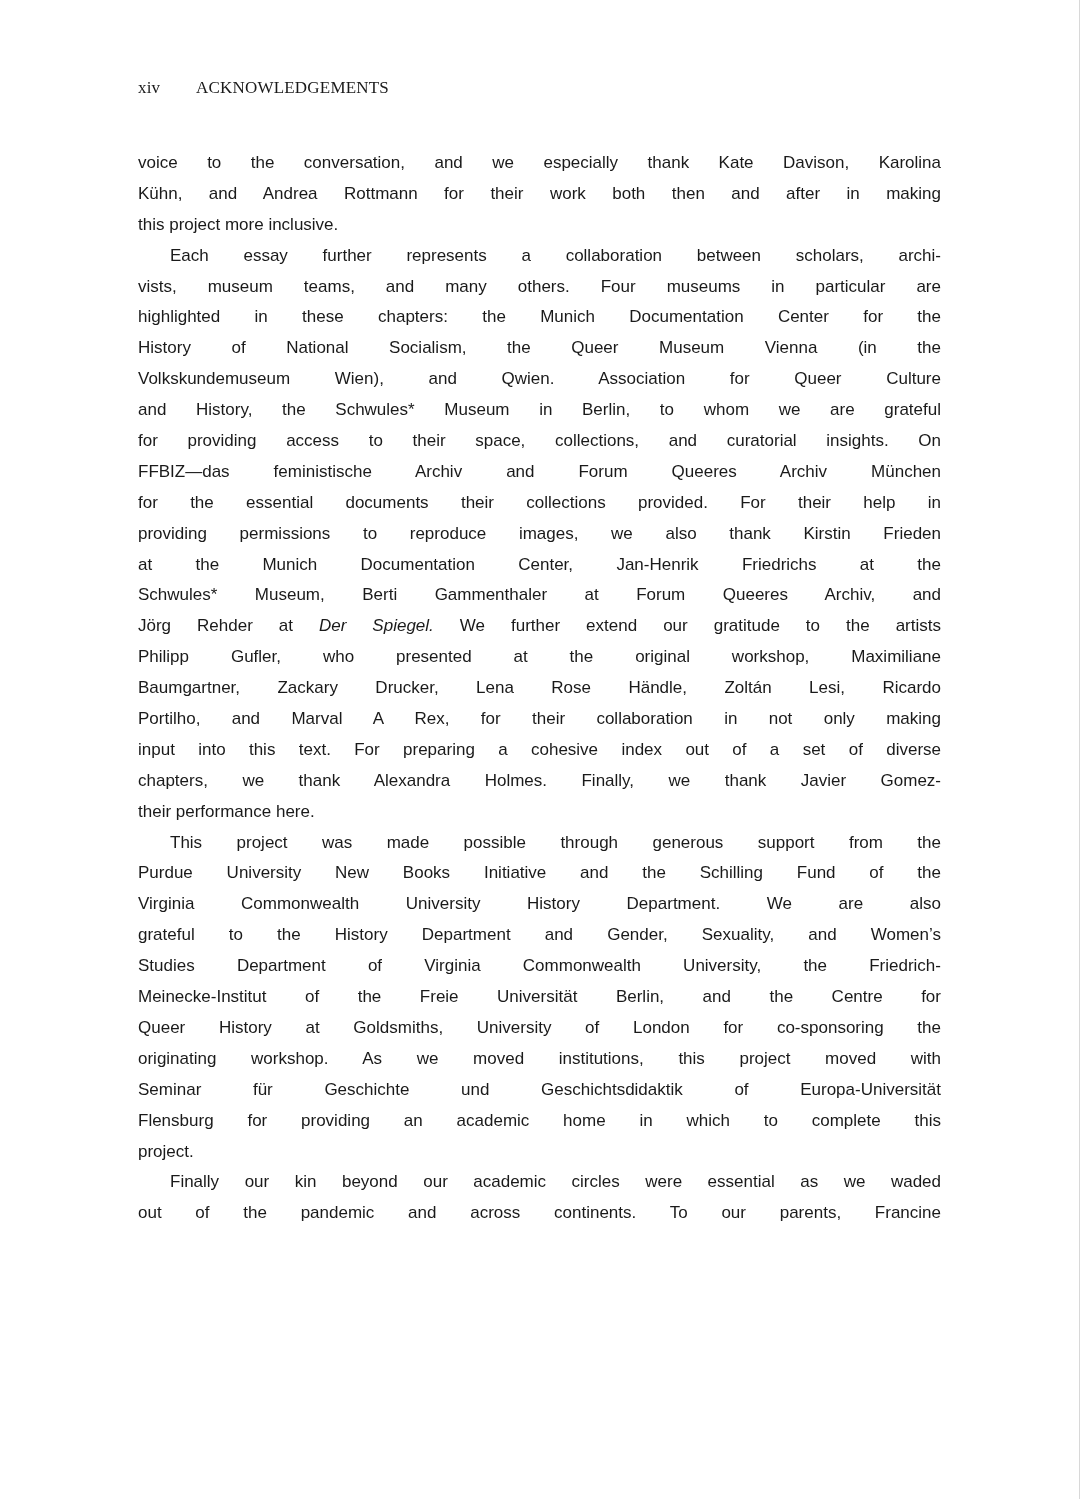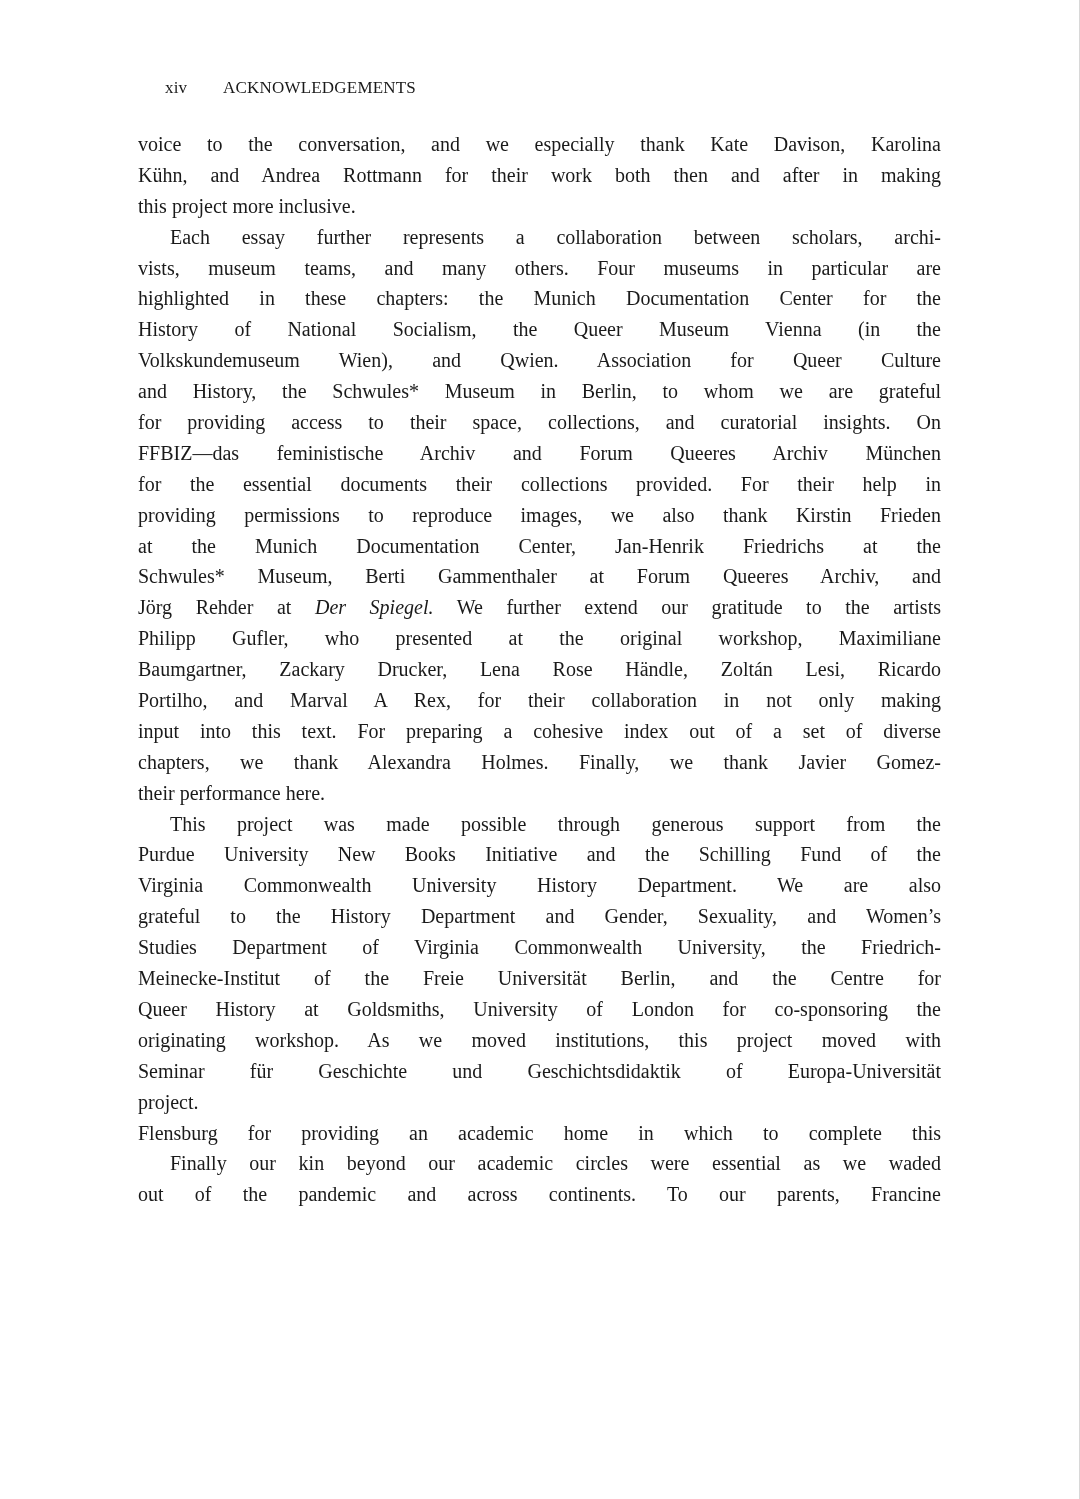--- a/index.html
+++ b/index.html
@@ -1,20 +1,20 @@
 <!DOCTYPE html>
 <html><head>
 <meta charset="utf-8">
 <style>
   html, body { margin: 0; padding: 0; background: #ffffff; }
   body { width: 1080px; height: 1499px; position: relative; overflow: hidden; }
   .page-edge { position: absolute; top: 0; right: 0; width: 1px; height: 1499px; background: #d8d8d8; }
   .header { position: absolute; left: 138px; top: 78px; font-family: "Liberation Serif", "DejaVu Serif", serif; font-size: 17px; color: #1a1a1a; letter-spacing: 0.2px; }
-  .header .folio { display: inline-block; width: 58px; margin-left: 27px; }
-  .body-text { position: absolute; left: 138px; top: 129px; width: 803px; font-family: Liberation Serif, serif; font-size: 20px; line-height: 30.9px; color: #1a1a1a; }
+  .header .folio { display: inline-block; width: 58px; }
+  .body-text { position: absolute; left: 138px; top: 148px; width: 803px; font-family: Liberation Sans, sans-serif; font-size: 17px; line-height: 30.9px; color: #1a1a1a; }
   .line { display: block; text-align: justify; text-align-last: justify; white-space: nowrap; height: 30.9px; }
   .line.last { text-align-last: left; }
   .line.indent { text-indent: 32px; }
   em { font-style: italic; }
 </style>
 </head>
 <body>
 
 <div class="page-edge"></div>
 
@@ -52,20 +52,20 @@
     <div>
       <span class="line indent">This project was made possible through generous support from the</span>
       <span class="line">Purdue University New Books Initiative and the Schilling Fund of the</span>
       <span class="line">Virginia Commonwealth University History Department. We are also</span>
       <span class="line">grateful to the History Department and Gender, Sexuality, and Women’s</span>
       <span class="line">Studies Department of Virginia Commonwealth University, the Friedrich-</span>
       <span class="line">Meinecke-Institut of the Freie Universität Berlin, and the Centre for</span>
       <span class="line">Queer History at Goldsmiths, University of London for co-sponsoring the</span>
       <span class="line">originating workshop. As we moved institutions, this project moved with</span>
       <span class="line">Seminar für Geschichte und Geschichtsdidaktik of Europa-Universität</span>
+      <span class="line">Flensburg for providing an academic home in which to complete this</span>
       <span class="line last">project.</span>
-      <span class="line">Flensburg for providing an academic home in which to complete this</span>
     </div>
     <div>
       <span class="line indent">Finally our kin beyond our academic circles were essential as we waded</span>
       <span class="line">out of the pandemic and across continents. To our parents, Francine</span>
     </div>
   </div>
 
 </body></html>

